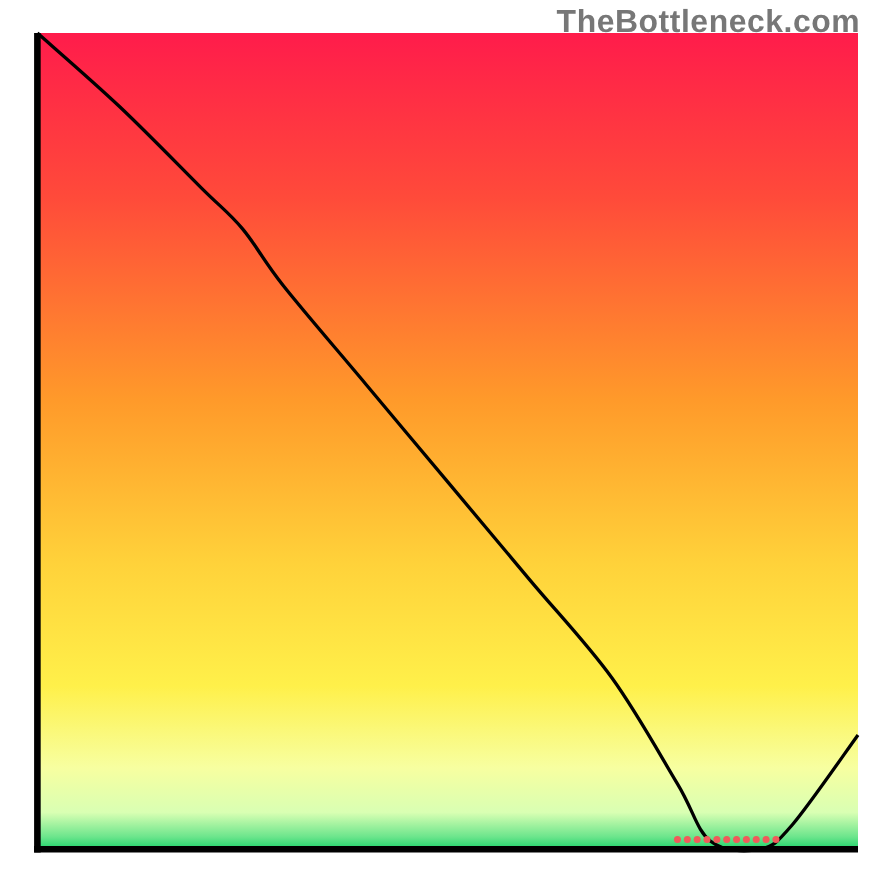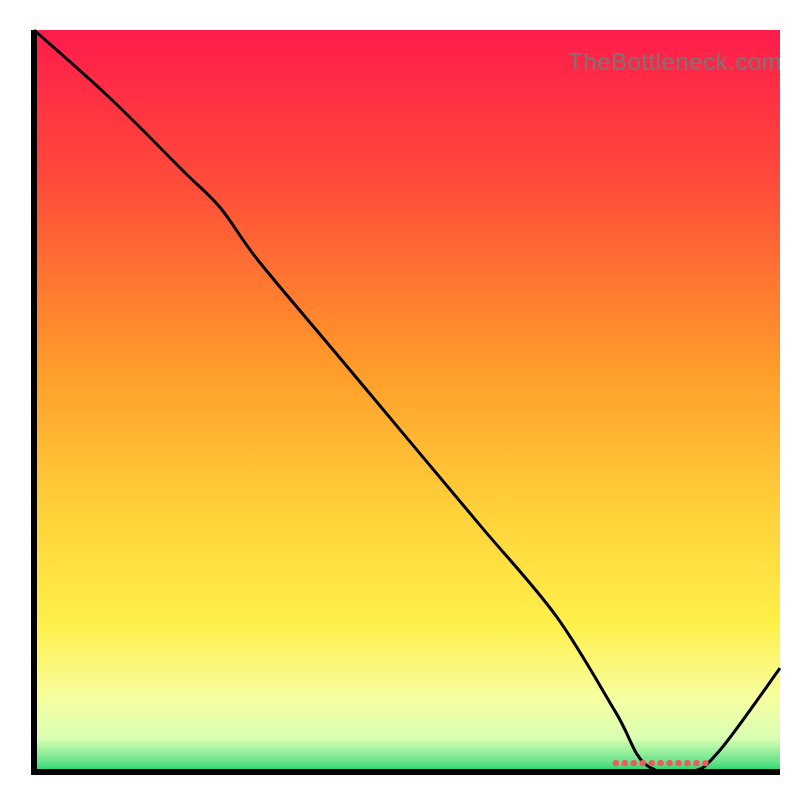--- a/index.html
+++ b/index.html
@@ -13,25 +13,24 @@
   }
   .wrap {
     position: relative;
     width: 800px;
     height: 800px;
   }
   .watermark {
     position: absolute;
     top: 4px;
     right: 18px;
-    font-size: 24px;
-    font-weight: 400;
+    font-size: 29px;
+    font-weight: 700;
     color: #777;
     letter-spacing: 0.5px;
-    margin-top: 44px;
   }
   svg {
     display: block;
   }
 </style>
 </head>
 <body>
 <div class="wrap">
   <div class="watermark">TheBottleneck.com</div>
 

